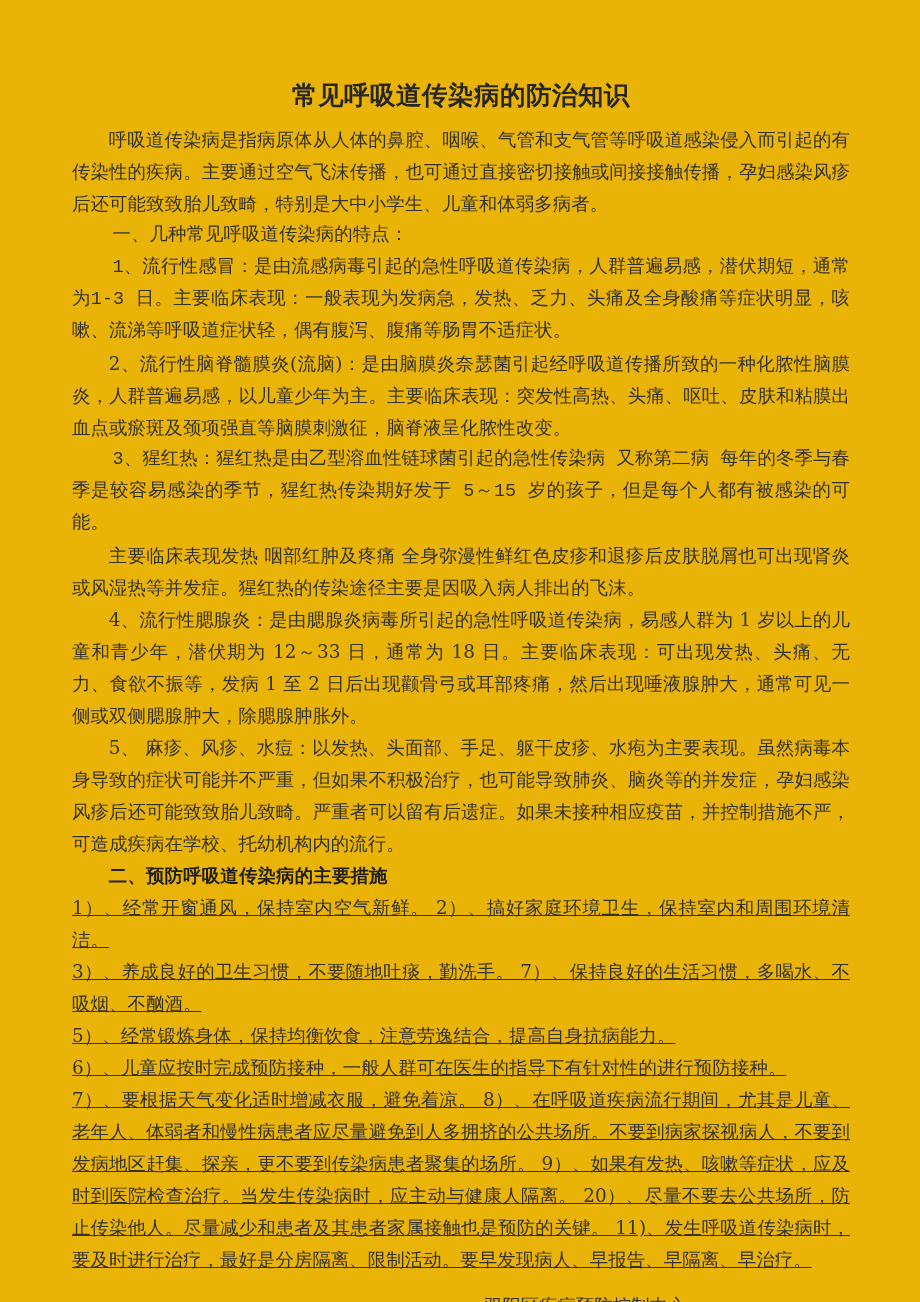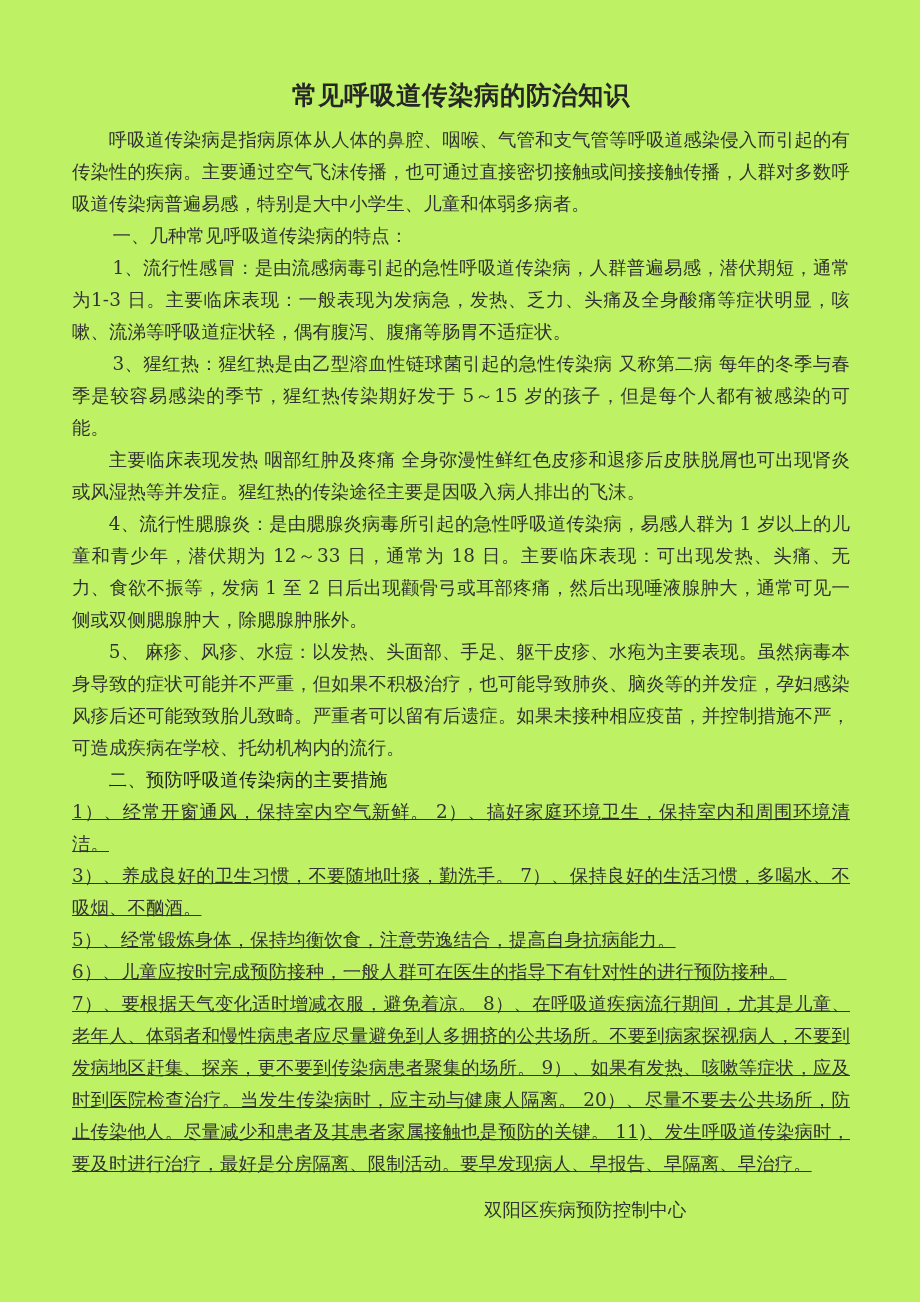--- a/index.html
+++ b/index.html
@@ -11,21 +11,21 @@
     width: 920px;
     height: 1302px;
     font-family: "DejaVu Serif", "Liberation Serif", serif;
     color: #2e2e2e;
     overflow: hidden;
   }
   .page {
     position: relative;
     width: 920px;
     height: 1302px;
-    background: #bef264;
+    background: #eab308;
     box-sizing: border-box;
     padding: 0;
   }
   .content {
     position: absolute;
     left: 72px;
     top: 78px;
     width: 778px;
   }
   .doc-title {
@@ -47,26 +47,27 @@
     text-indent: 2em;
     color: #333333;
     letter-spacing: 0.1px;
   }
   p.para.noindent {
     text-indent: 0;
     text-decoration: underline;
   }
   p.para.sub-indent {
     text-indent: 2.2em;
+    font-family: Liberation Mono, monospace;
   }
   p.heading2 {
     margin: 0;
     font-size: 18.4px;
     line-height: 32px;
-    font-weight: normal;
+    font-weight: bold;
     text-indent: 2em;
     color: #1f1f1f;
     letter-spacing: 0.2px;
   }
   p.signature {
     margin: 0;
     font-size: 18.4px;
     line-height: 32px;
     text-indent: 0;
     padding-left: 412px;
@@ -75,26 +76,27 @@
   .spacer-sig { height: 14px; }
 </style>
 </head>
 <body>
 
 <div class="page">
   <div class="content">
 
     <h1 class="doc-title">常见呼吸道传染病的防治知识</h1>
 
-    <p class="para">呼吸道传染病是指病原体从人体的鼻腔、咽喉、气管和支气管等呼吸道感染侵入而引起的有传染性的疾病。主要通过空气飞沫传播，也可通过直接密切接触或间接接触传播，人群对多数呼吸道传染病普遍易感，特别是大中小学生、儿童和体弱多病者。</p>
+    <p class="para">呼吸道传染病是指病原体从人体的鼻腔、咽喉、气管和支气管等呼吸道感染侵入而引起的有传染性的疾病。主要通过空气飞沫传播，也可通过直接密切接触或间接接触传播，孕妇感染风疹后还可能致致胎儿致畸，特别是大中小学生、儿童和体弱多病者。</p>
 
     <p class="para sub-indent">一、几种常见呼吸道传染病的特点：</p>
 
     <p class="para sub-indent">1、流行性感冒：是由流感病毒引起的急性呼吸道传染病，人群普遍易感，潜伏期短，通常为1-3 日。主要临床表现：一般表现为发病急，发热、乏力、头痛及全身酸痛等症状明显，咳嗽、流涕等呼吸道症状轻，偶有腹泻、腹痛等肠胃不适症状。</p>
 
+    <p class="para">2、流行性脑脊髓膜炎(流脑)：是由脑膜炎奈瑟菌引起经呼吸道传播所致的一种化脓性脑膜炎，人群普遍易感，以儿童少年为主。主要临床表现：突发性高热、头痛、呕吐、皮肤和粘膜出血点或瘀斑及颈项强直等脑膜刺激征，脑脊液呈化脓性改变。</p>
 
     <p class="para sub-indent">3、猩红热：猩红热是由乙型溶血性链球菌引起的急性传染病 又称第二病 每年的冬季与春季是较容易感染的季节，猩红热传染期好发于 5～15 岁的孩子，但是每个人都有被感染的可能。</p>
 
     <p class="para">主要临床表现发热 咽部红肿及疼痛 全身弥漫性鲜红色皮疹和退疹后皮肤脱屑也可出现肾炎或风湿热等并发症。猩红热的传染途径主要是因吸入病人排出的飞沫。</p>
 
     <p class="para">4、流行性腮腺炎：是由腮腺炎病毒所引起的急性呼吸道传染病，易感人群为 1 岁以上的儿童和青少年，潜伏期为 12～33 日，通常为 18 日。主要临床表现：可出现发热、头痛、无力、食欲不振等，发病 1 至 2 日后出现颧骨弓或耳部疼痛，然后出现唾液腺肿大，通常可见一侧或双侧腮腺肿大，除腮腺肿胀外。</p>
 
     <p class="para">5、 麻疹、风疹、水痘：以发热、头面部、手足、躯干皮疹、水疱为主要表现。虽然病毒本身导致的症状可能并不严重，但如果不积极治疗，也可能导致肺炎、脑炎等的并发症，孕妇感染风疹后还可能致致胎儿致畸。严重者可以留有后遗症。如果未接种相应疫苗，并控制措施不严，可造成疾病在学校、托幼机构内的流行。</p>
 
     <p class="heading2">二、预防呼吸道传染病的主要措施</p>

